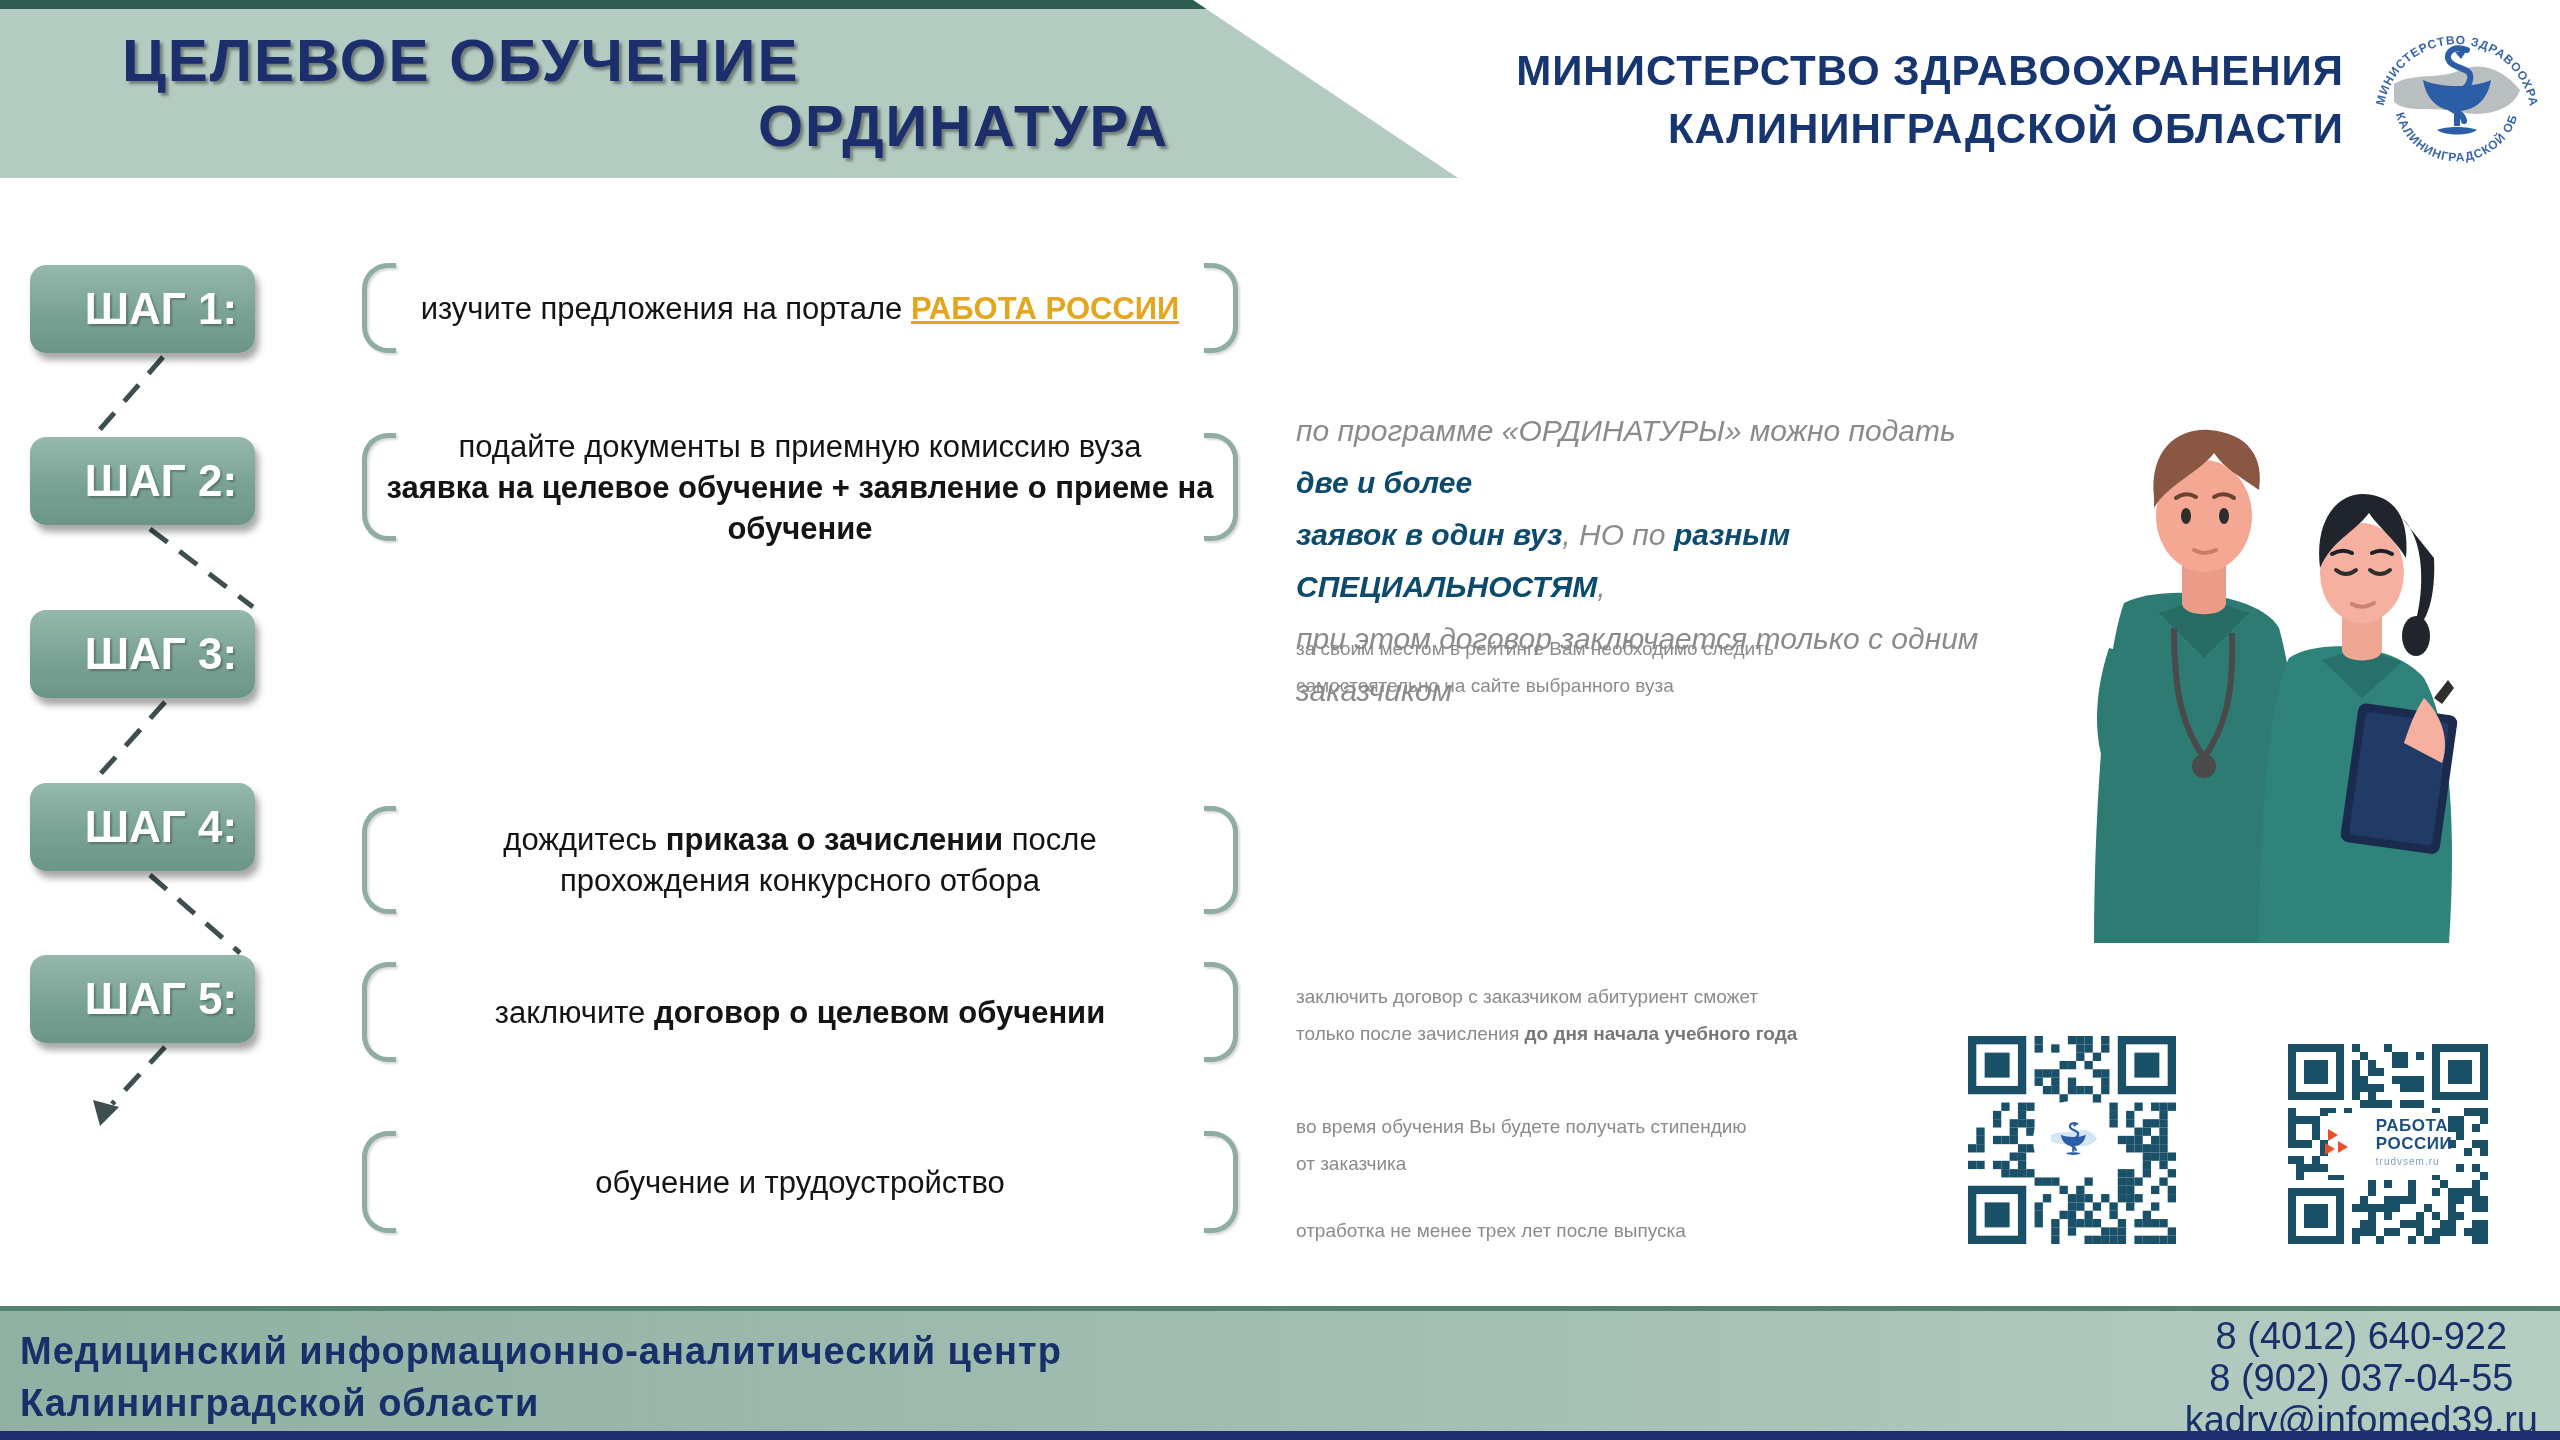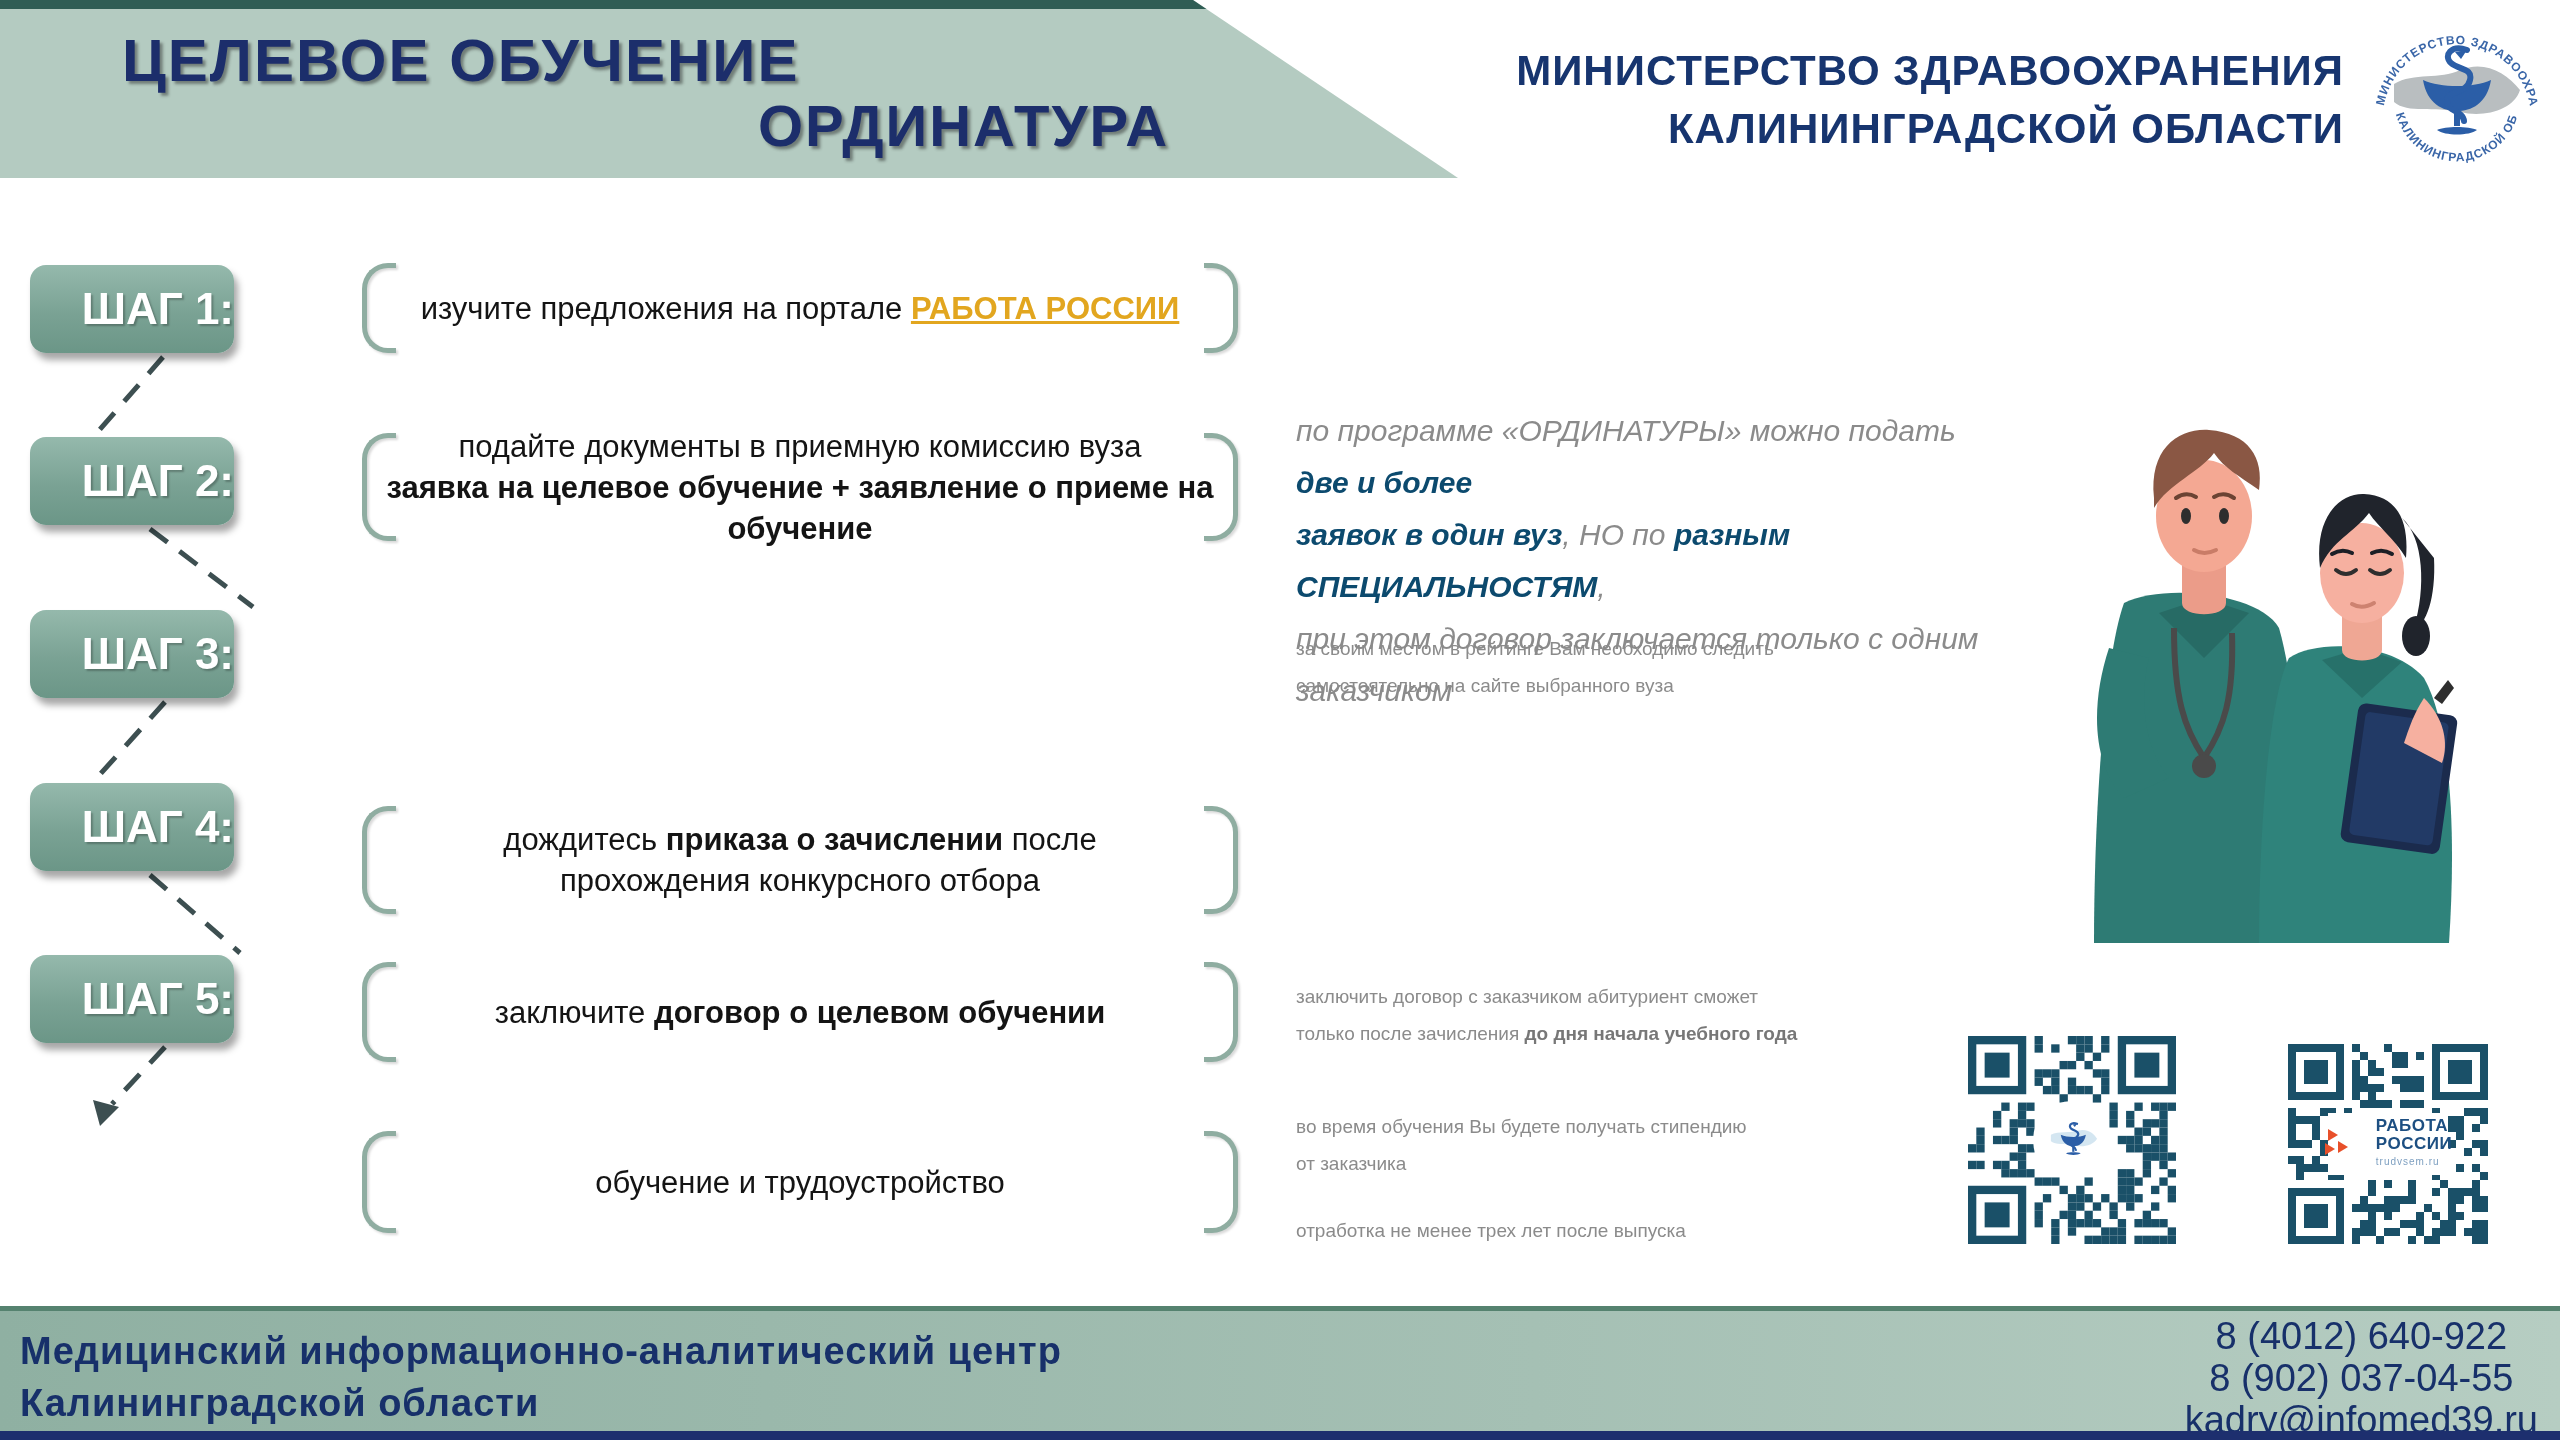--- a/index.html
+++ b/index.html
@@ -21,25 +21,25 @@
     position:absolute;left:758px;top:92px;font-size:58px;font-weight:bold;letter-spacing:2px;
     color:#1c2e6b;text-shadow:3px 3px 3px rgba(30,30,30,.45);
   }
   .ministry{
     position:absolute;right:216px;top:42px;text-align:right;color:#17356f;
     font-size:42px;font-weight:bold;line-height:58px;letter-spacing:1px;
   }
   .logo{position:absolute;right:10px;top:6px;width:186px;height:186px;}
   
   .stepbtn{
-    position:absolute;left:30px;width:204px;height:88px;border-radius:16px;
+    position:absolute;left:30px;width:188px;height:88px;border-radius:16px;
     background:linear-gradient(180deg,#95b9ac 0%,#7aa294 55%,#6b9687 100%);
     box-shadow:4px 7px 7px rgba(0,0,0,.35);
-    display:flex;align-items:center;justify-content:flex-end;
-    color:#ffffff;font-size:44px;font-weight:bold;text-shadow:2px 2px 2px rgba(0,0,0,.25);
+    display:flex;align-items:center;justify-content:center;
+    color:#ffffff;font-size:44px;font-weight:bold;text-shadow:2px 2px 2px rgba(0,0,0,.25);padding-left:37px;
   }
   
   .stepbox{
     position:absolute;left:362px;width:876px;
     display:flex;flex-direction:column;align-items:center;justify-content:center;
     font-size:31px;color:#141414;line-height:41px;text-align:center;
   }
   .stepbox .br{position:absolute;top:0;bottom:0;width:34px;border:5px solid #8fada1;box-sizing:border-box;
     filter:drop-shadow(2px 2px 1px rgba(0,0,0,.15));}
   .stepbox .br.l{left:0;border-right:none;border-radius:26px 0 0 26px;}

